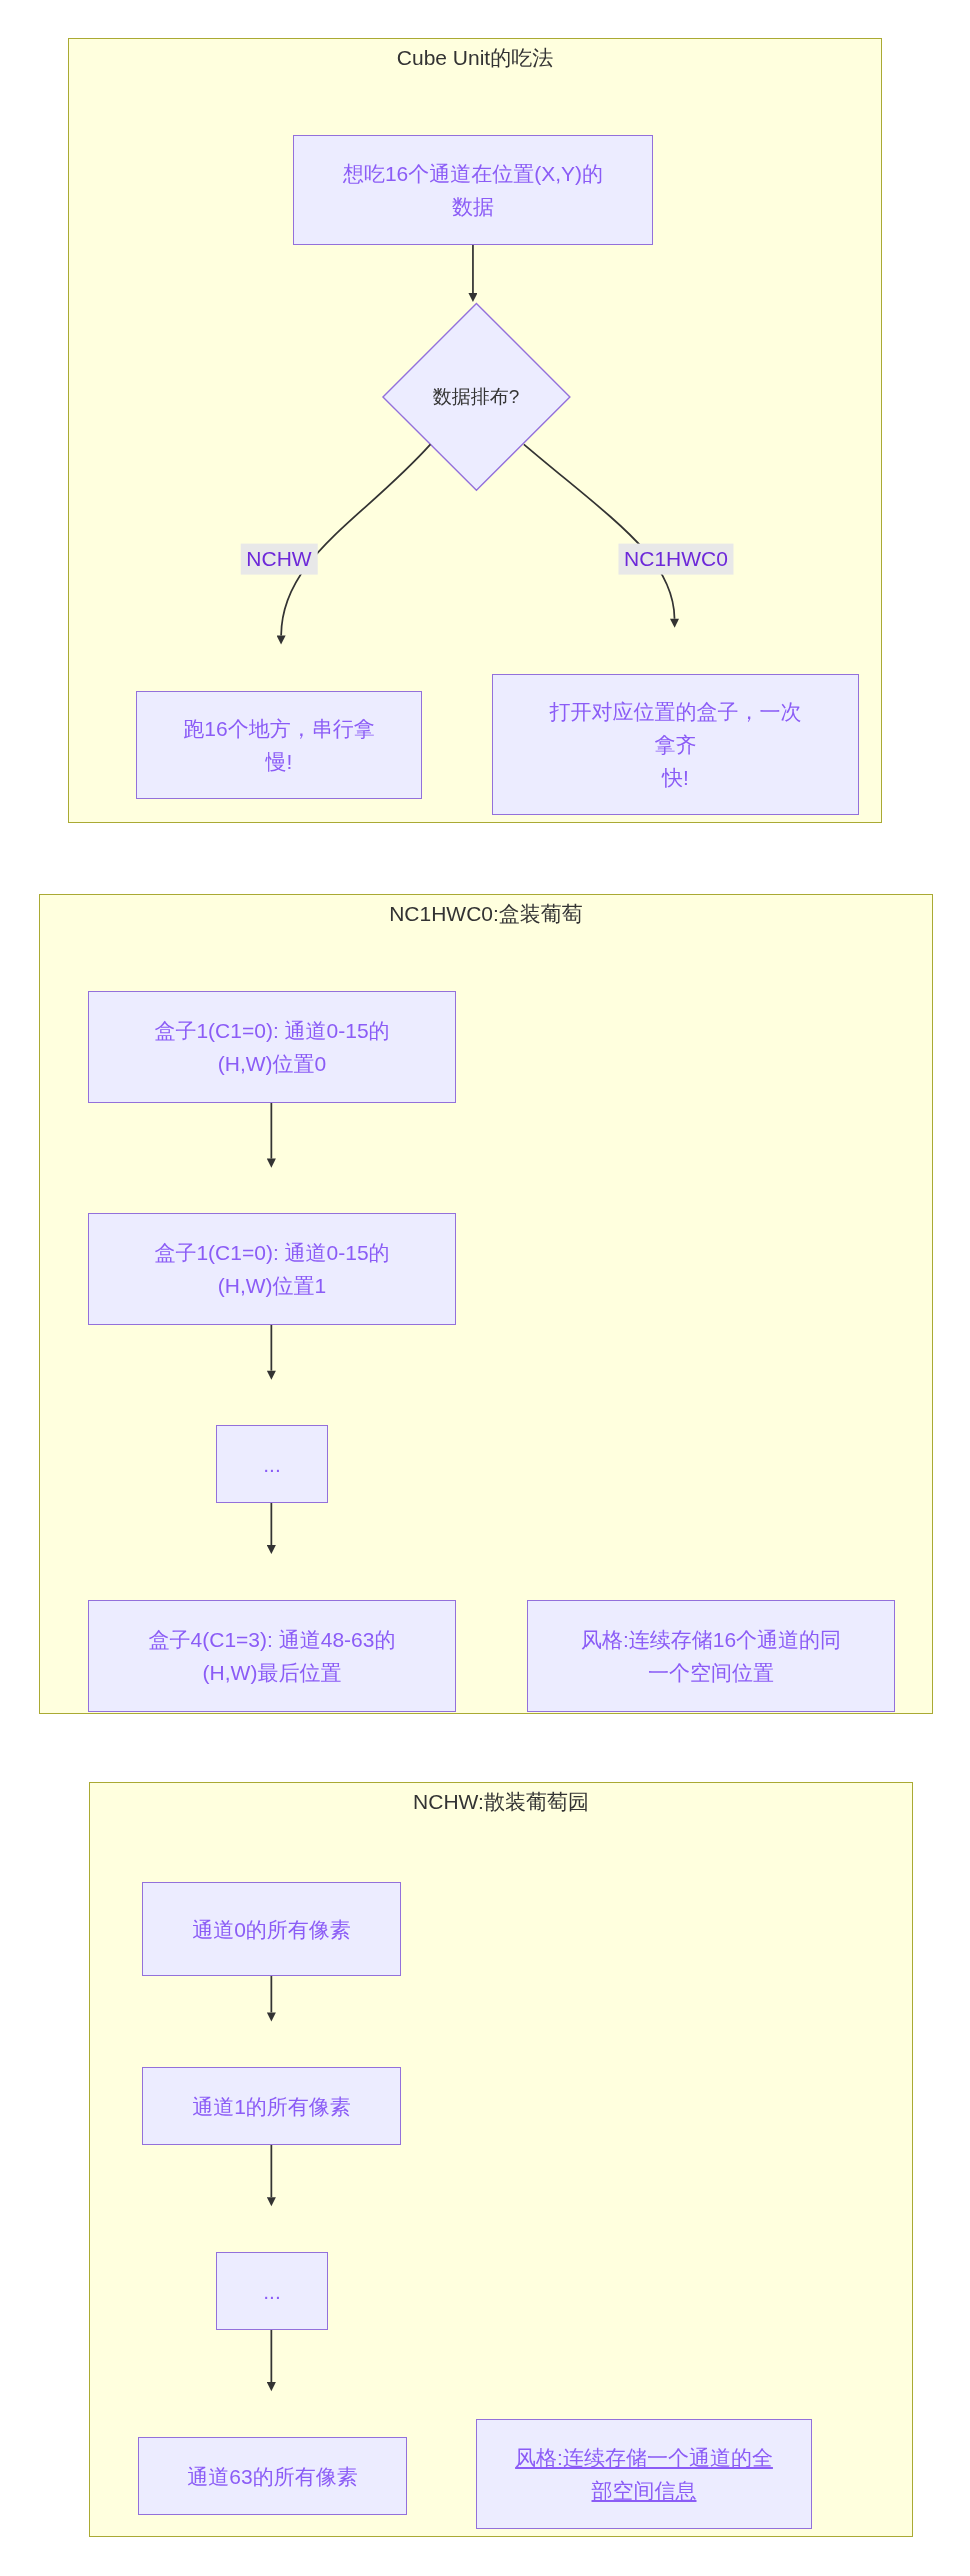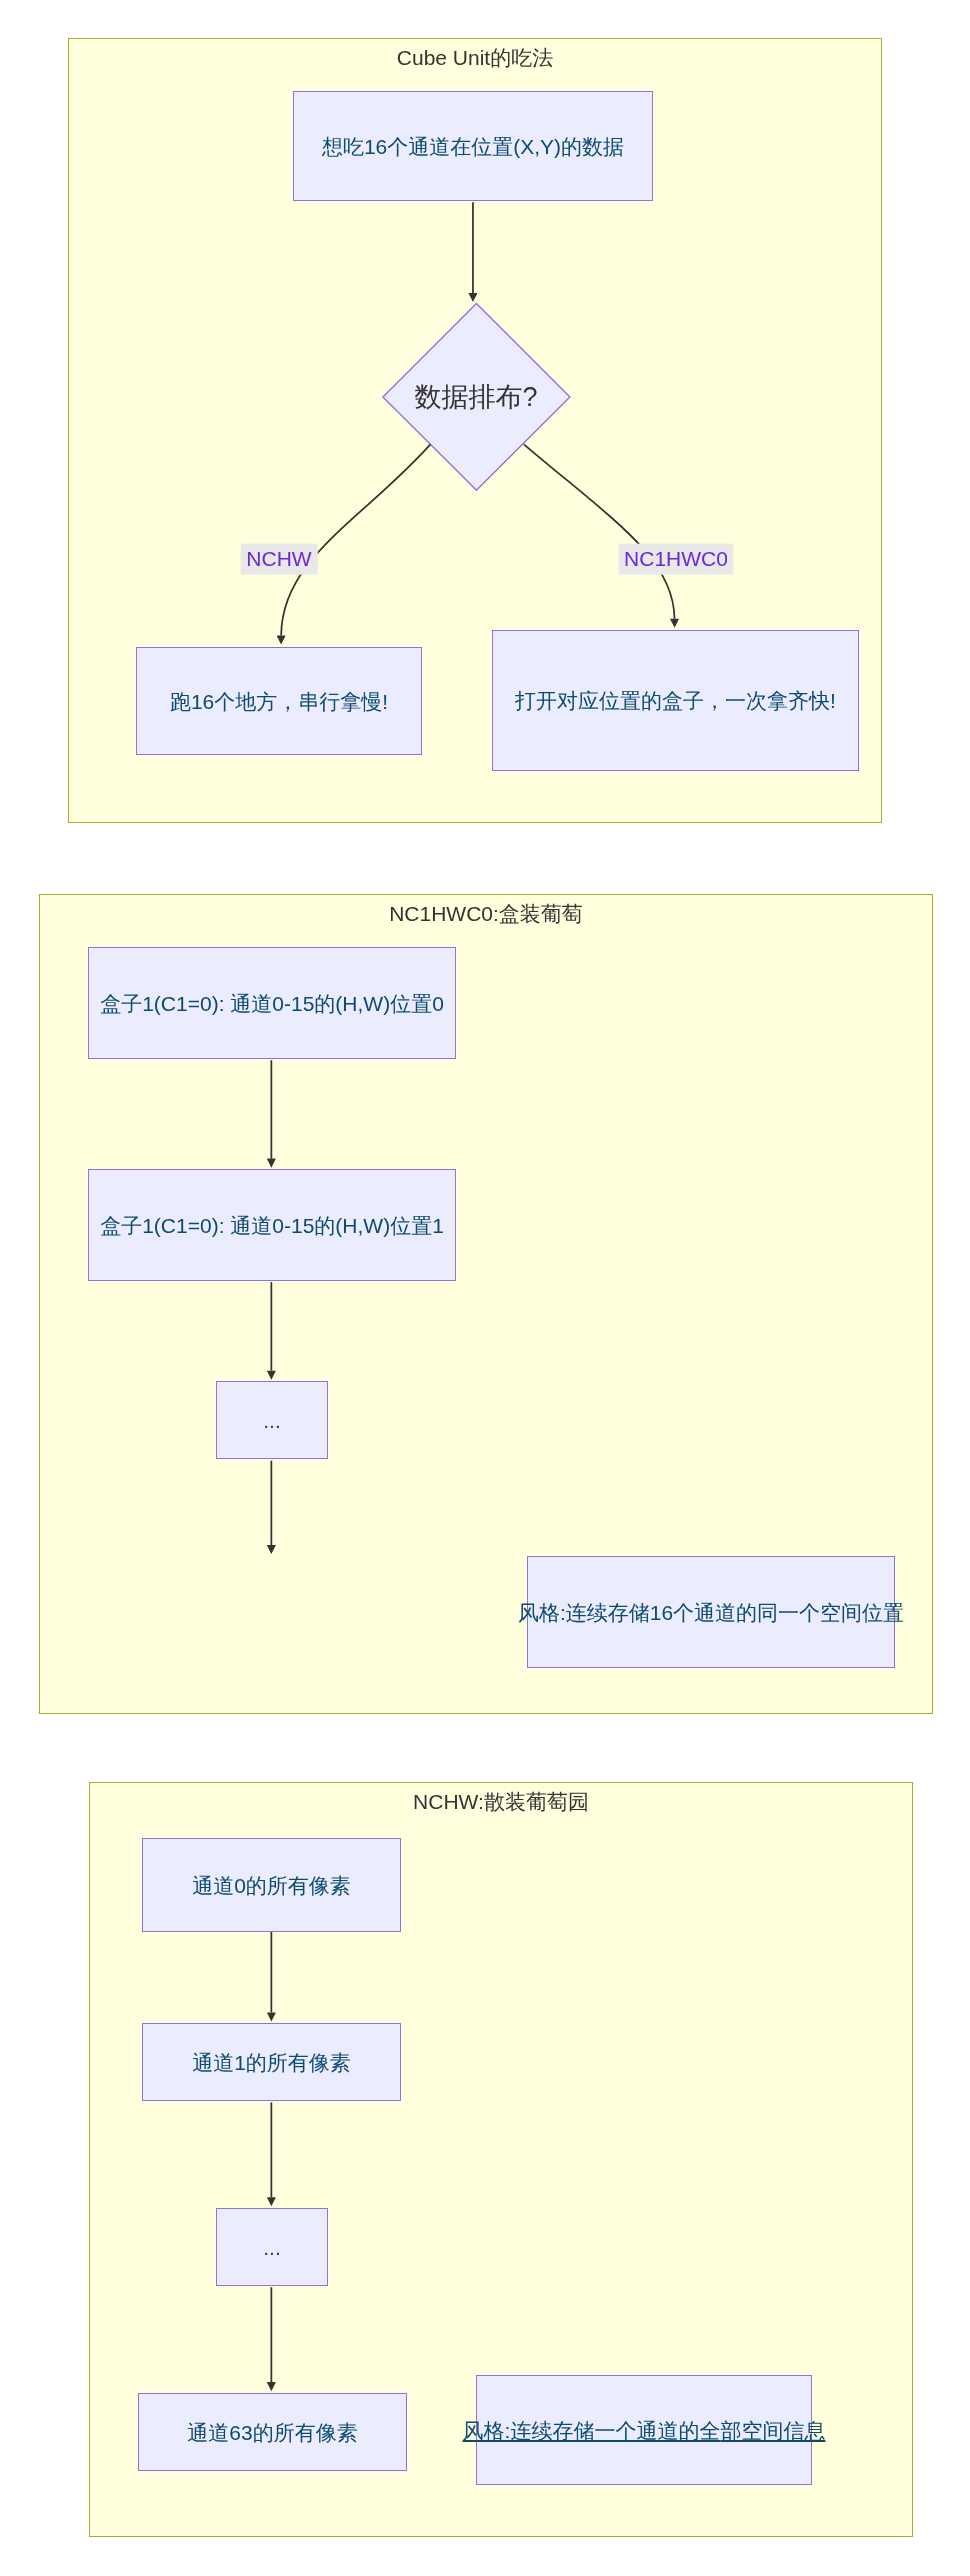--- a/index.html
+++ b/index.html
@@ -24,42 +24,44 @@
     font-size: 21px;
     line-height: 26.5px;
     color: #333333;
   }
   .node {
     position: absolute;
     background: #ECECFF;
     border: 1.4px solid #9370DB;
     box-sizing: border-box;
     display: flex;
+    flex-direction: column;
     align-items: center;
     justify-content: center;
     font-size: 21px;
     line-height: 33px;
     text-align: center;
-    color: #0c4a6e;
+    color: #8b5cf6;
+    margin-top: 44px;
   }
   .node .line { display: block; white-space: nowrap; }
   .edge-label {
     position: absolute;
     transform: translate(-50%, -50%);
     background: #e8e8e8;
     padding: 1.4px 5.6px;
     font-size: 21px;
     line-height: 28px;
     color: #6d28d9;
     white-space: nowrap;
   }
   .diamond-label {
     position: absolute;
     transform: translate(-50%, -50%);
-    font-size: 27px;
+    font-size: 19px;
     color: #333333;
     white-space: nowrap;
   }
   svg.overlay {
     position: absolute;
     left: 0; top: 0;
     width: 971px;
     height: 2576px;
   }
   
@@ -150,20 +152,24 @@
     <span class="line">盒子1(C1=0): 通道0-15的</span>
     <span class="line">(H,W)位置0</span>
   </div>
   <div class="node" id="p2-box2">
     <span class="line">盒子1(C1=0): 通道0-15的</span>
     <span class="line">(H,W)位置1</span>
   </div>
   <div class="node" id="p2-dots">
     <span class="line">...</span>
   </div>
+  <div class="node" id="p2-box4">
+    <span class="line">盒子4(C1=3): 通道48-63的</span>
+    <span class="line">(H,W)最后位置</span>
+  </div>
   <div class="node" id="p2-note">
     <span class="line">风格:连续存储16个通道的同</span>
     <span class="line">一个空间位置</span>
   </div>
 
   <div class="node" id="p3-box1">
     <span class="line">通道0的所有像素</span>
   </div>
   <div class="node" id="p3-box2">
     <span class="line">通道1的所有像素</span>

